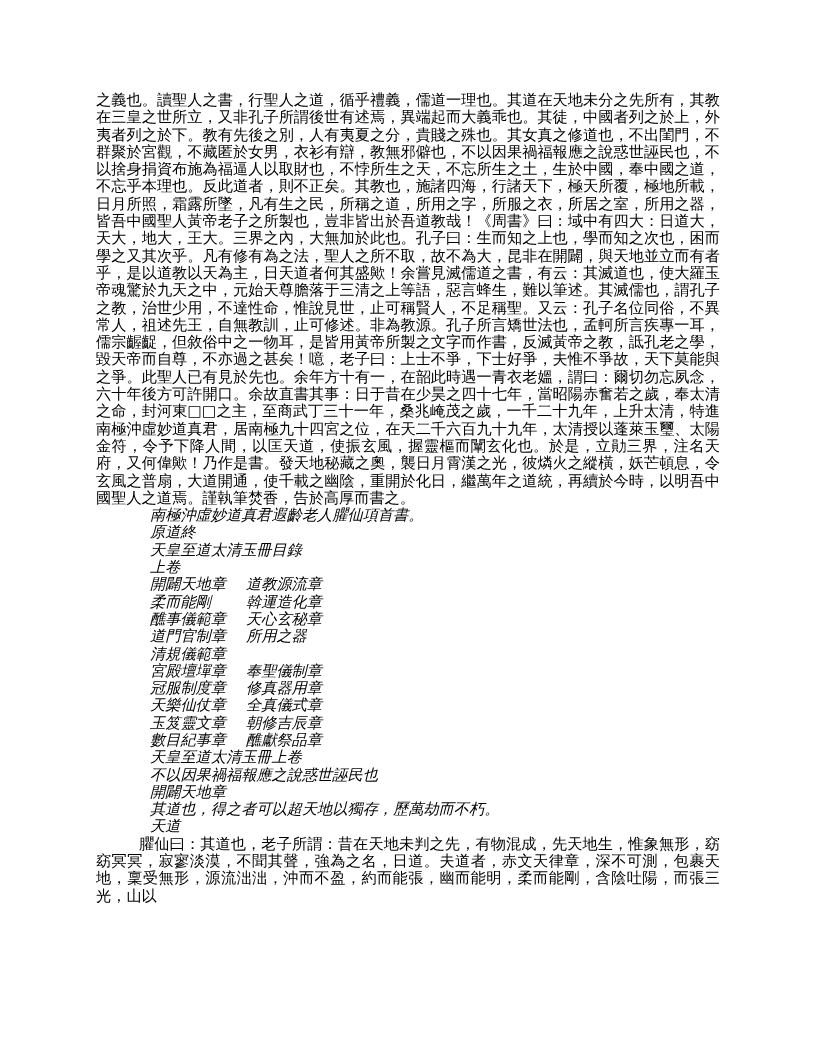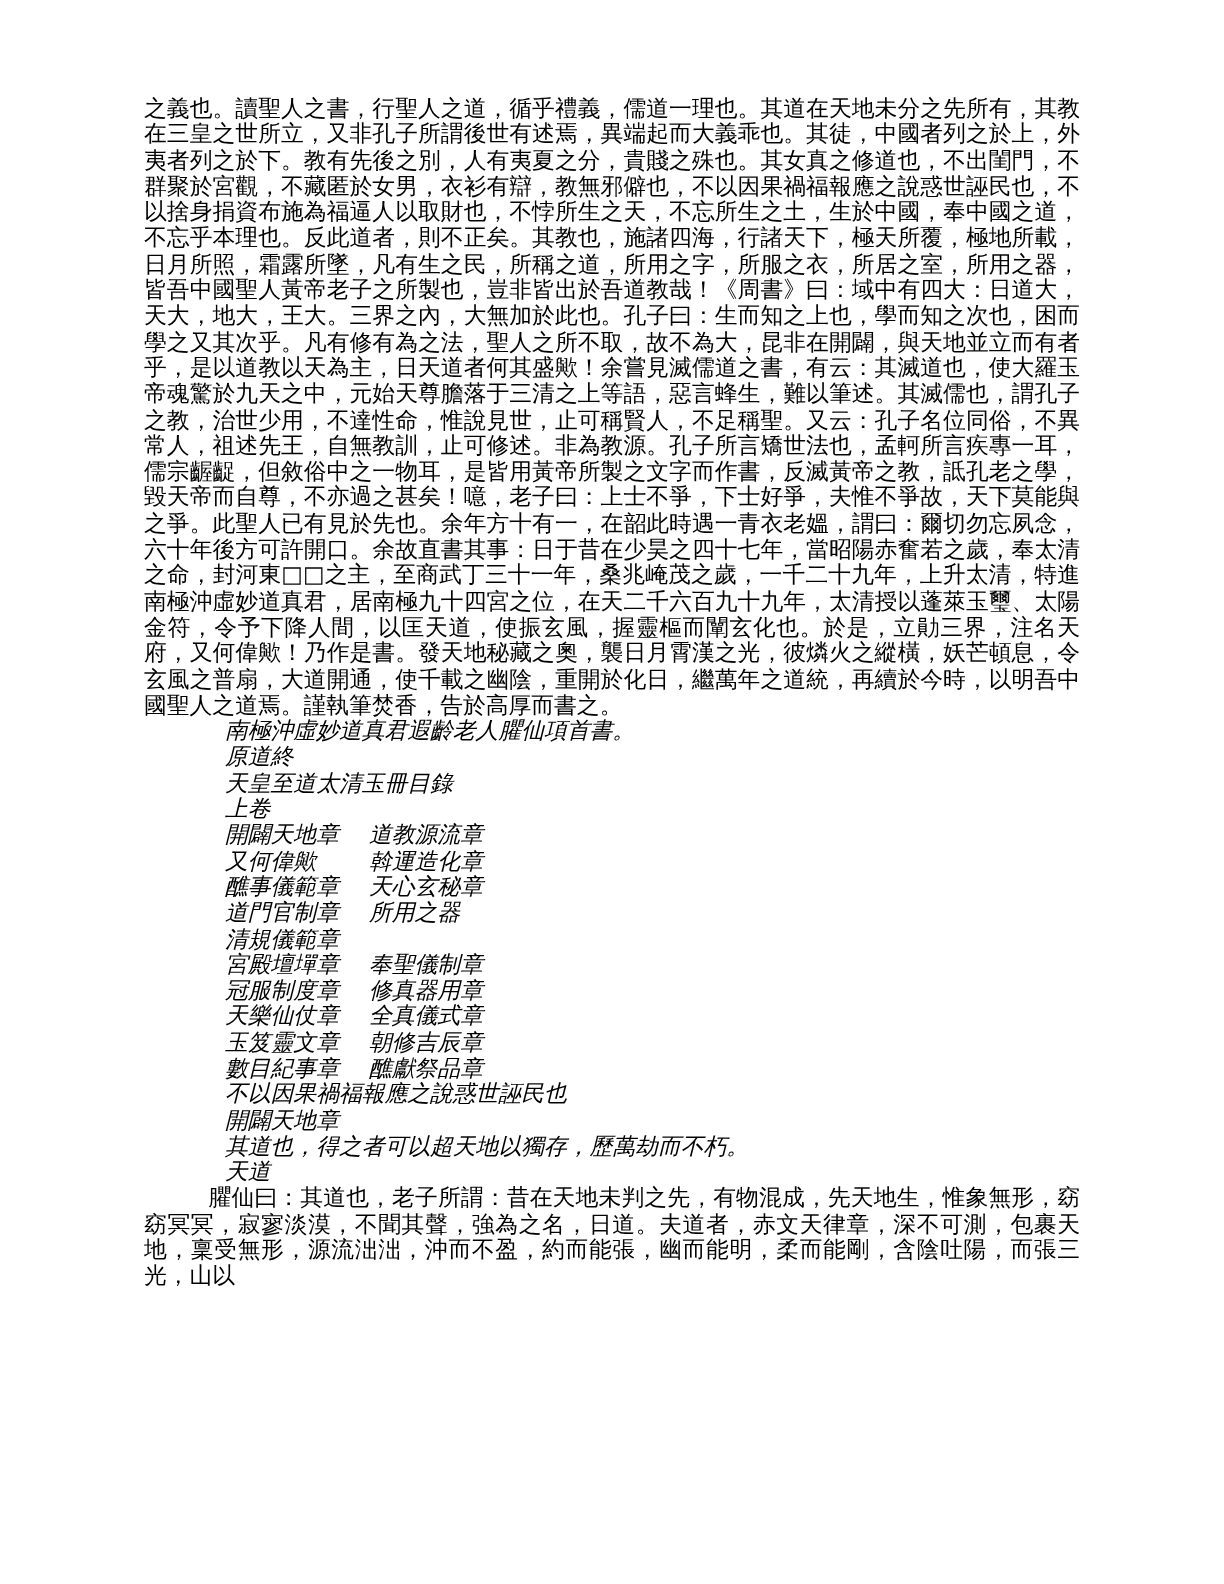--- a/index.html
+++ b/index.html
@@ -5,21 +5,21 @@
   html, body {
     margin: 0;
     padding: 0;
     background: #ffffff;
   }
   .page {
     position: relative;
     width: 816px;
     height: 1056px;
     box-sizing: border-box;
-    padding: 64px 96px 0 96px;
+    padding: 92px 96px 0 96px;
     background: #ffffff;
     color: #000000;
     font-family: "DejaVu Serif", "Liberation Serif", serif;
     font-size: 15.2px;
     line-height: 17.3px;
     overflow: hidden;
   }
   .para {
     text-align: justify;
     text-justify: inter-character;
@@ -53,21 +53,21 @@
 
   <div class="line indent">南極沖虛妙道真君遐齡老人臞仙項首書。</div>
   <div class="line indent">原道終</div>
   <div class="line indent">天皇至道太清玉冊目錄</div>
   <div class="line indent">上卷</div>
 
   <div class="line indent toc-row">
     <span class="toc-left">開闢天地章</span><span>道教源流章</span>
   </div>
   <div class="line indent toc-row">
-    <span class="toc-left">又何偉歟</span><span>斡運造化章</span>
+    <span class="toc-left">柔而能剛</span><span>斡運造化章</span>
   </div>
   <div class="line indent toc-row">
     <span class="toc-left">醮事儀範章</span><span>天心玄秘章</span>
   </div>
   <div class="line indent toc-row">
     <span class="toc-left">道門官制章</span><span>所用之器</span>
   </div>
   <div class="line indent toc-row">
     <span class="toc-left">清規儀範章</span><span></span>
   </div>
@@ -82,20 +82,21 @@
   <div class="line indent toc-row">
     <span class="toc-left">天樂仙仗章</span><span>全真儀式章</span>
   </div>
   <div class="line indent toc-row">
     <span class="toc-left">玉笈靈文章</span><span>朝修吉辰章</span>
   </div>
   <div class="line indent toc-row">
     <span class="toc-left">數目紀事章</span><span>醮獻祭品章</span>
   </div>
 
+  <div class="line indent">天皇至道太清玉冊上卷</div>
   <div class="line indent">不以因果禍福報應之說惑世誣民也</div>
   <div class="line indent">開闢天地章</div>
   <div class="line indent">其道也，得之者可以超天地以獨存，歷萬劫而不朽。</div>
   <div class="line indent">天道</div>
 
   <p class="para2">臞仙曰：其道也，老子所謂：昔在天地未判之先，有物混成，先天地生，惟象無形，窈窈冥冥，寂寥淡漠，不聞其聲，強為之名，日道。夫道者，赤文天律章，深不可測，包裹天地，稟受無形，源流泏泏，沖而不盈，約而能張，幽而能明，柔而能剛，含陰吐陽，而張三光，山以</p>
 
 </div>
 
 </body></html>

